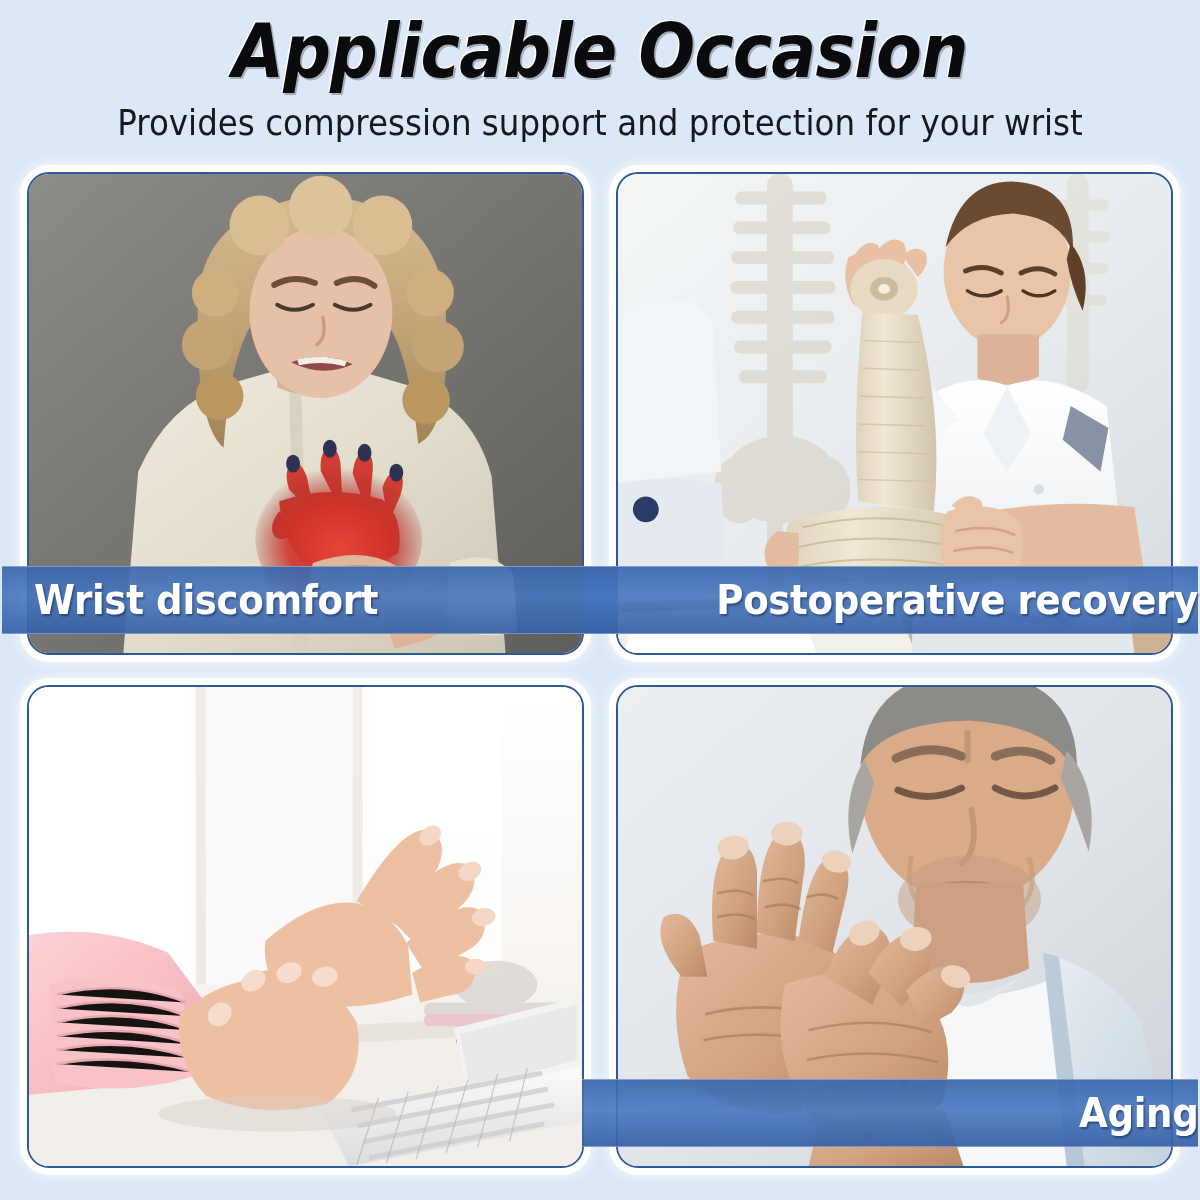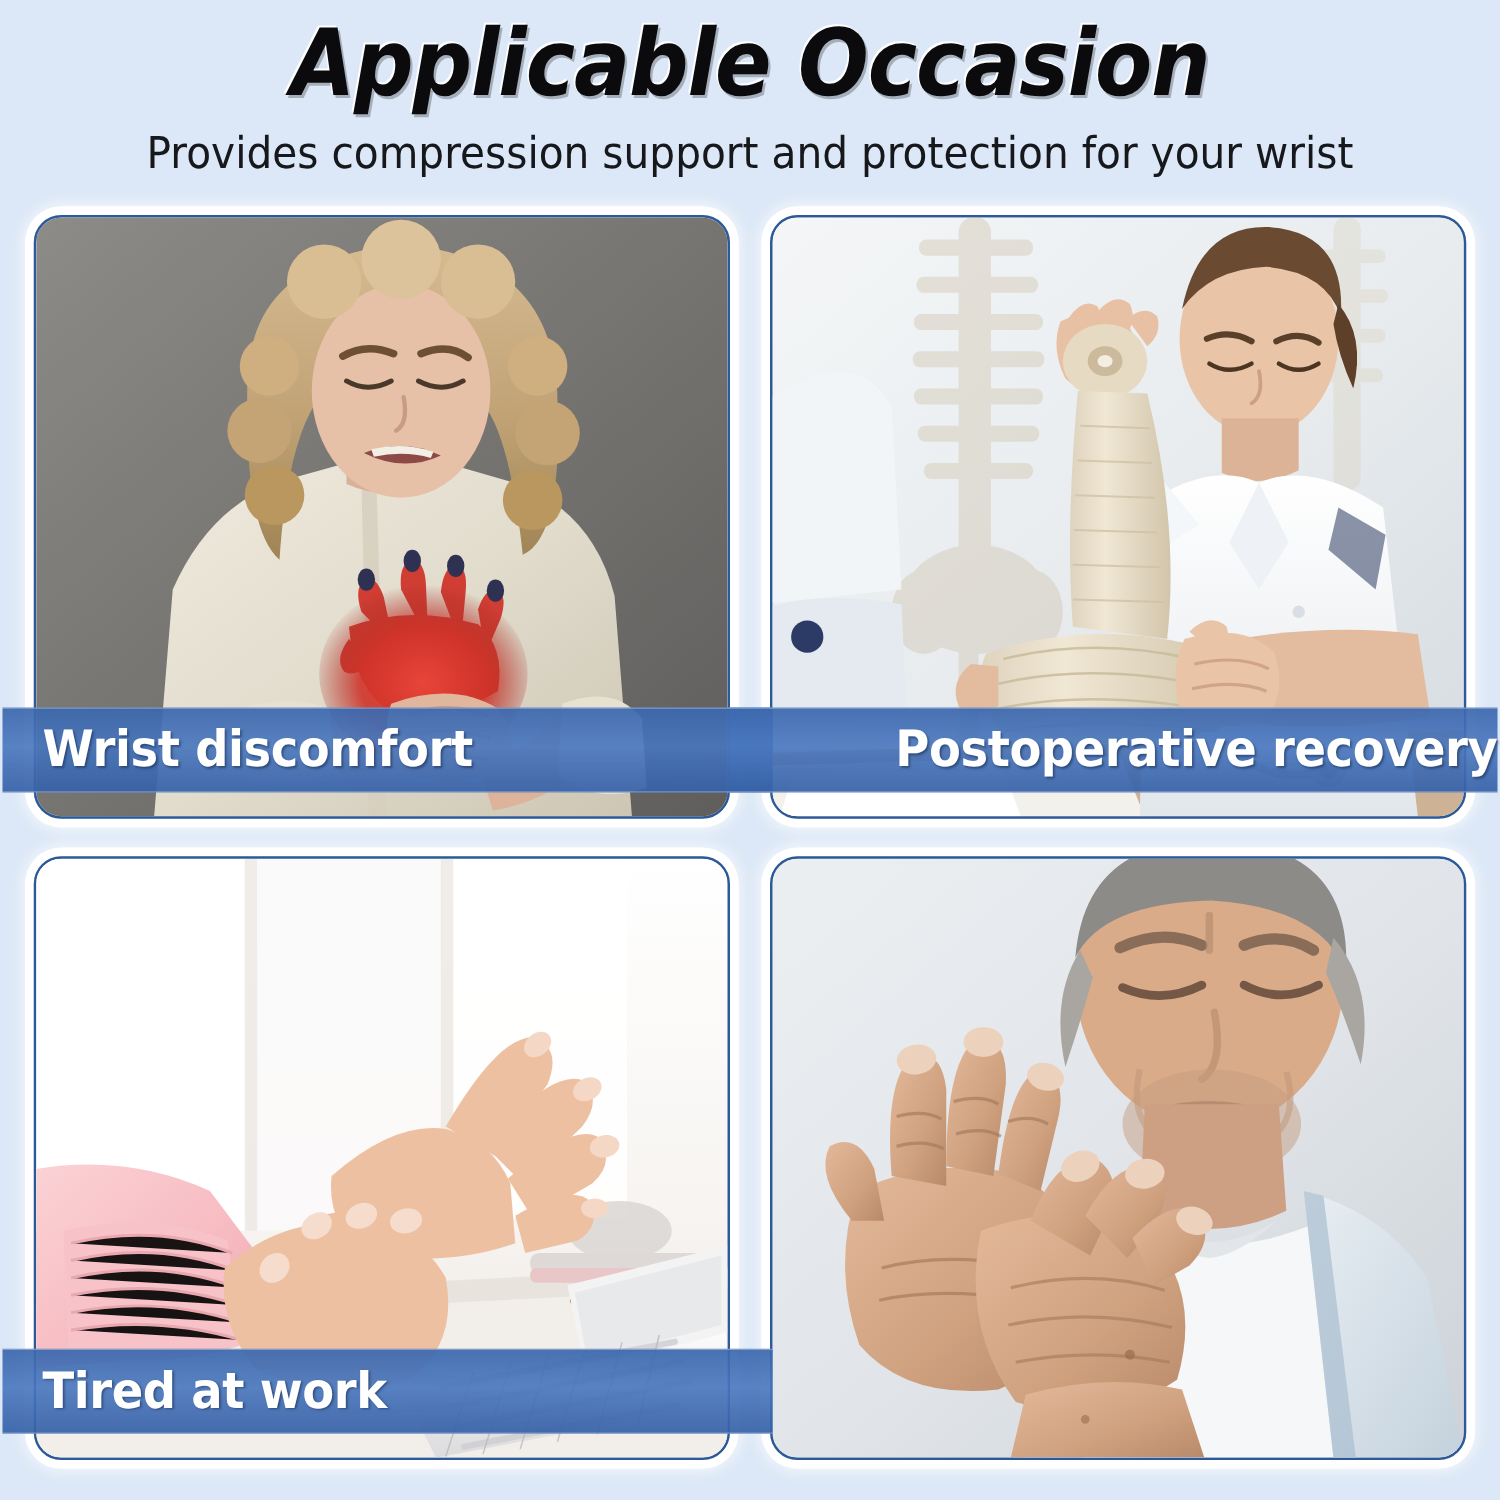--- a/index.html
+++ b/index.html
@@ -437,23 +437,20 @@
         <path d="M206 306 Q232 278 258 288 Q274 304 258 324 Z" fill="#eec0a2"></path>
         <path d="M240 298 Q266 272 292 284 Q306 302 288 320 Z" fill="#eec0a2"></path>
         <path d="M274 300 Q300 280 322 294 Q332 314 312 328 Z" fill="#eec0a2"></path>
         <ellipse cx="226" cy="296" rx="13" ry="10" fill="#f6dccd" transform="rotate(-32 226 296)"></ellipse>
         <ellipse cx="262" cy="288" rx="13" ry="10" fill="#f6dccd" transform="rotate(-22 262 288)"></ellipse>
         <ellipse cx="298" cy="292" rx="13" ry="10" fill="#f6dccd" transform="rotate(-12 298 292)"></ellipse>
         <ellipse cx="192" cy="330" rx="13" ry="11" fill="#f6dccd" transform="rotate(-44 192 330)"></ellipse>
 
         <ellipse cx="250" cy="430" rx="120" ry="18" fill="#d7cfc8" opacity="0.45"></ellipse>
       </svg>
-    </div>
-    <div class="banner banner-left">
-      <span class="banner-text">Tired at work</span>
     </div>
   </div>
 
   <div class="card">
     <div class="card-photo">
       <svg viewBox="0 0 557 483" preserveAspectRatio="xMidYMid slice">
         <defs>
           <linearGradient id="c4bg" x1="0" y1="0" x2="1" y2="1">
             <stop offset="0%" stop-color="#eceff2"></stop>
             <stop offset="55%" stop-color="#e0e4e8"></stop>
@@ -528,15 +525,18 @@
           <path d="M192 346 Q258 330 316 348"></path>
           <path d="M190 376 Q256 362 322 378"></path>
           <path d="M196 406 Q258 394 320 406"></path>
         </g>
 
         <path d="M204 432 Q270 414 330 428 L348 483 L192 483 Z" fill="url(#c4skin)"></path>
         <circle cx="288" cy="400" r="4" fill="#9a6c4c" opacity="0.7"></circle>
         <circle cx="252" cy="452" r="3.5" fill="#9a6c4c" opacity="0.6"></circle>
       </svg>
     </div>
+    <div class="banner banner-right">
+      <span class="banner-text">Aging</span>
+    </div>
   </div>
 
 </div>
 
 </body></html>

